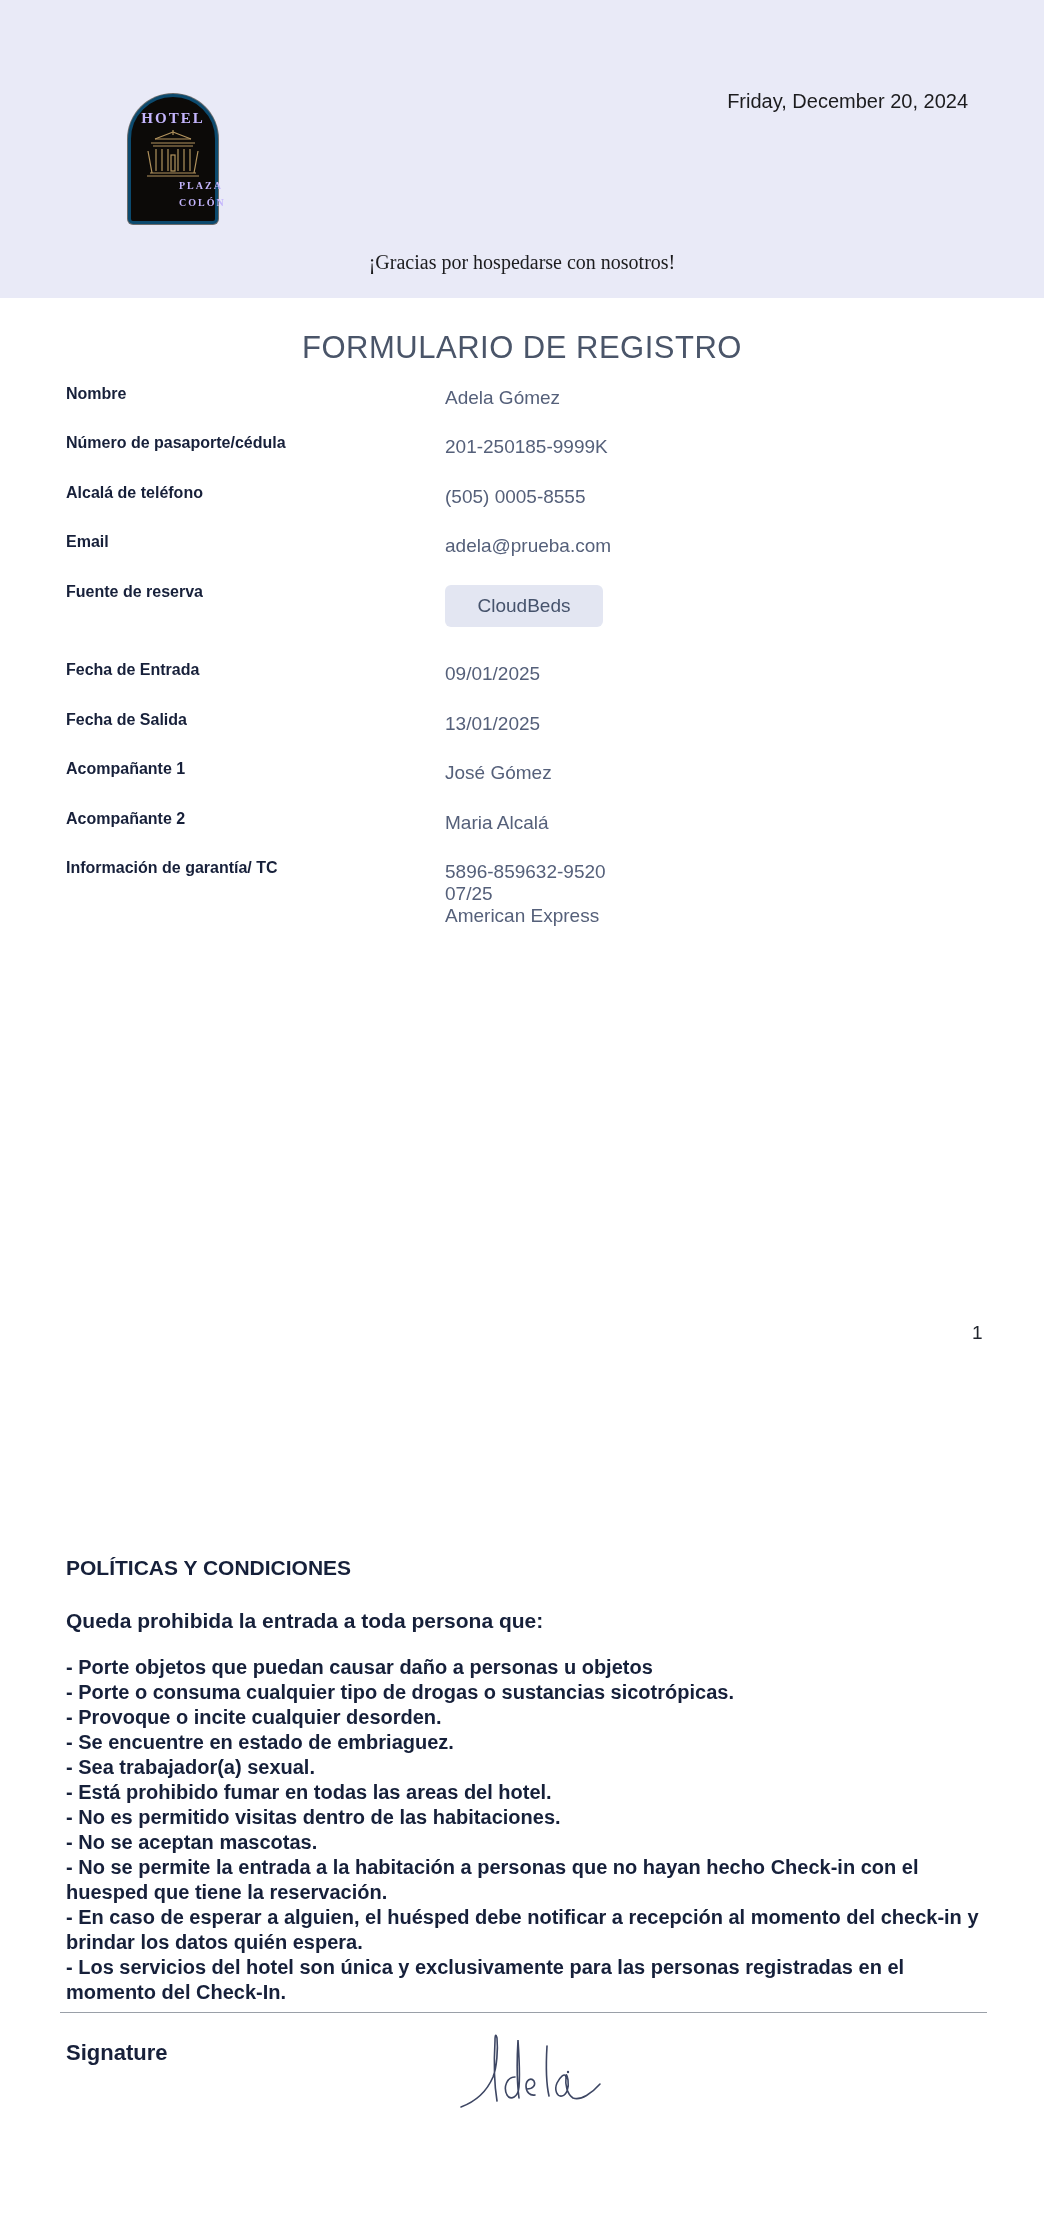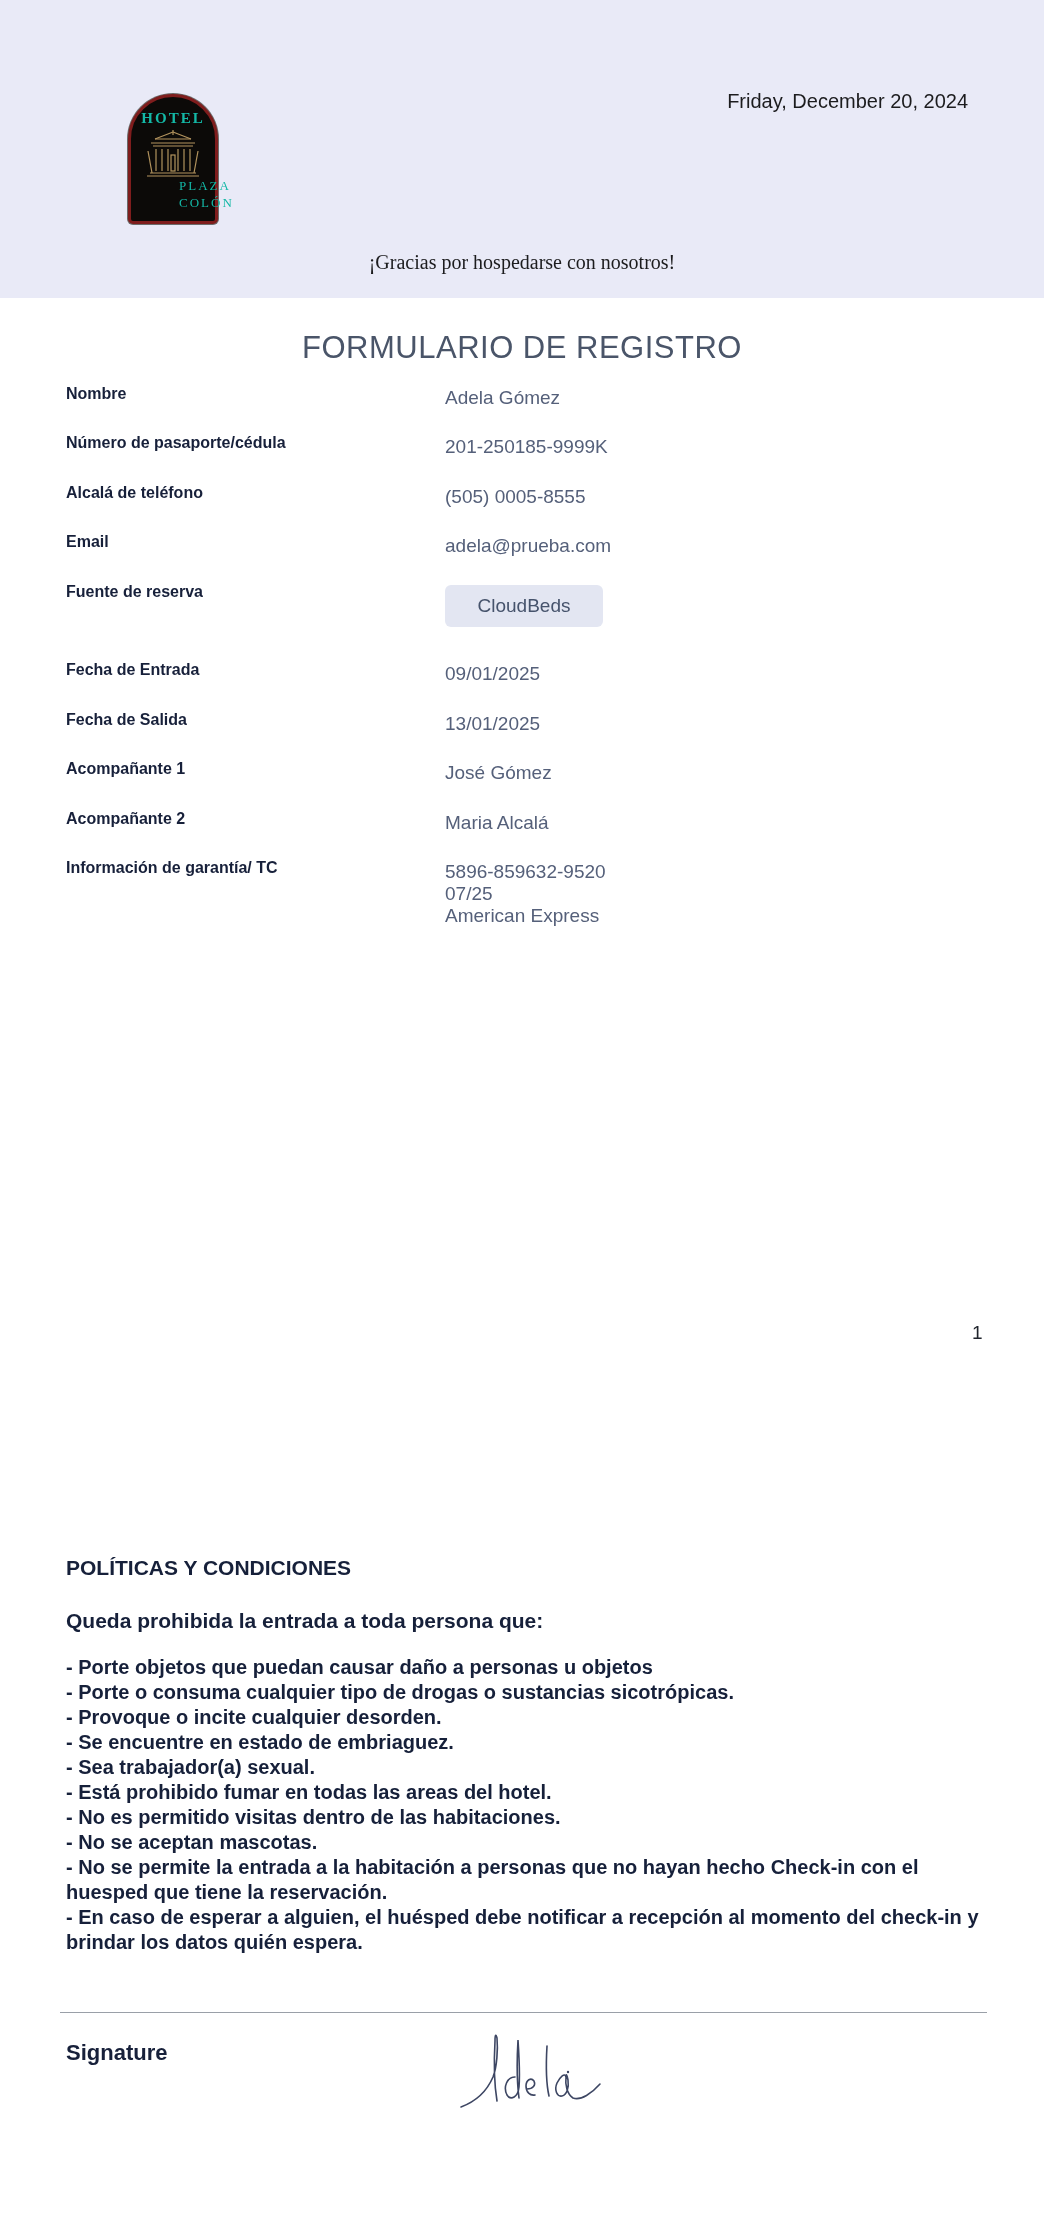--- a/index.html
+++ b/index.html
@@ -19,38 +19,38 @@
     position: absolute;
     left: 0; top: 0;
     width: 1044px; height: 298px;
     background: #e9eaf7;
   }
   .logo-badge {
     position: absolute;
     left: 128px; top: 94px;
     width: 90px; height: 130px;
     background: #0c0a08;
-    border: 3px solid #7f1d1d;
+    border: 3px solid #0c4a6e;
     border-radius: 45px 45px 5px 5px;
     box-shadow: 0 0 0 1px #6b6b6b;
     text-align: center;
-    color: #14b8a6;
+    color: #c4b5fd;
     font-family: "Liberation Serif", serif;
   }
   .logo-hotel {
     margin-top: 13px;
     font-size: 15px;
     letter-spacing: 2px;
     font-weight: bold;
   }
   .logo-building { display: block; margin: 2px auto 0 auto; }
   .logo-plaza, .logo-colon {
-    font-size: 13px;
+    font-size: 10px;
     letter-spacing: 2px;
-    font-weight: normal;
+    font-weight: bold;
     line-height: 17px;
     padding-left: 48px;
   }
   .header-date {
     position: absolute;
     top: 90px; right: 76px;
     font-size: 20px;
     color: #1c1c1e;
   }
   .header-thanks {
@@ -258,20 +258,21 @@
     <div class="policy-item">- Porte objetos que puedan causar daño a personas u objetos</div>
     <div class="policy-item">- Porte o consuma cualquier tipo de drogas o sustancias sicotrópicas.</div>
     <div class="policy-item">- Provoque o incite cualquier desorden.</div>
     <div class="policy-item">- Se encuentre en estado de embriaguez.</div>
     <div class="policy-item">- Sea trabajador(a) sexual.</div>
     <div class="policy-item">- Está prohibido fumar en todas las areas del hotel.</div>
     <div class="policy-item">- No es permitido visitas dentro de las habitaciones.</div>
     <div class="policy-item">- No se aceptan mascotas.</div>
     <div class="policy-item">- No se permite la entrada a la habitación a personas que no hayan hecho Check-in con el huesped que tiene la reservación.</div>
     <div class="policy-item">- En caso de esperar a alguien, el huésped debe notificar a recepción al momento del check-in y brindar los datos quién espera.</div>
+    <div class="policy-item">- Los servicios del hotel son única y exclusivamente para las personas registradas en el momento del Check-In.</div>
   </div>
 
   <div class="divider"></div>
 
   <div class="signature-label">Signature</div>
   <svg class="signature-art" width="150" height="95" viewBox="0 0 150 95">
     <g stroke="#3d4663" stroke-width="1.6" fill="none" stroke-linecap="round">
       <path d="M6,82 C22,76 32,66 38,52 C42,42 43,24 42,13 C41,9 40,9 40,16 C39,34 39,58 42,76"></path>
       <path d="M60,52 C52,52 48,62 52,70 C56,76 63,72 64,62 C65,50 64,30 63,15 C62,32 62,58 64,73"></path>
       <path d="M80,70 C75,71 71,67 71,61 C71,55 76,52 79,56 C81,60 78,64 72,64"></path>

